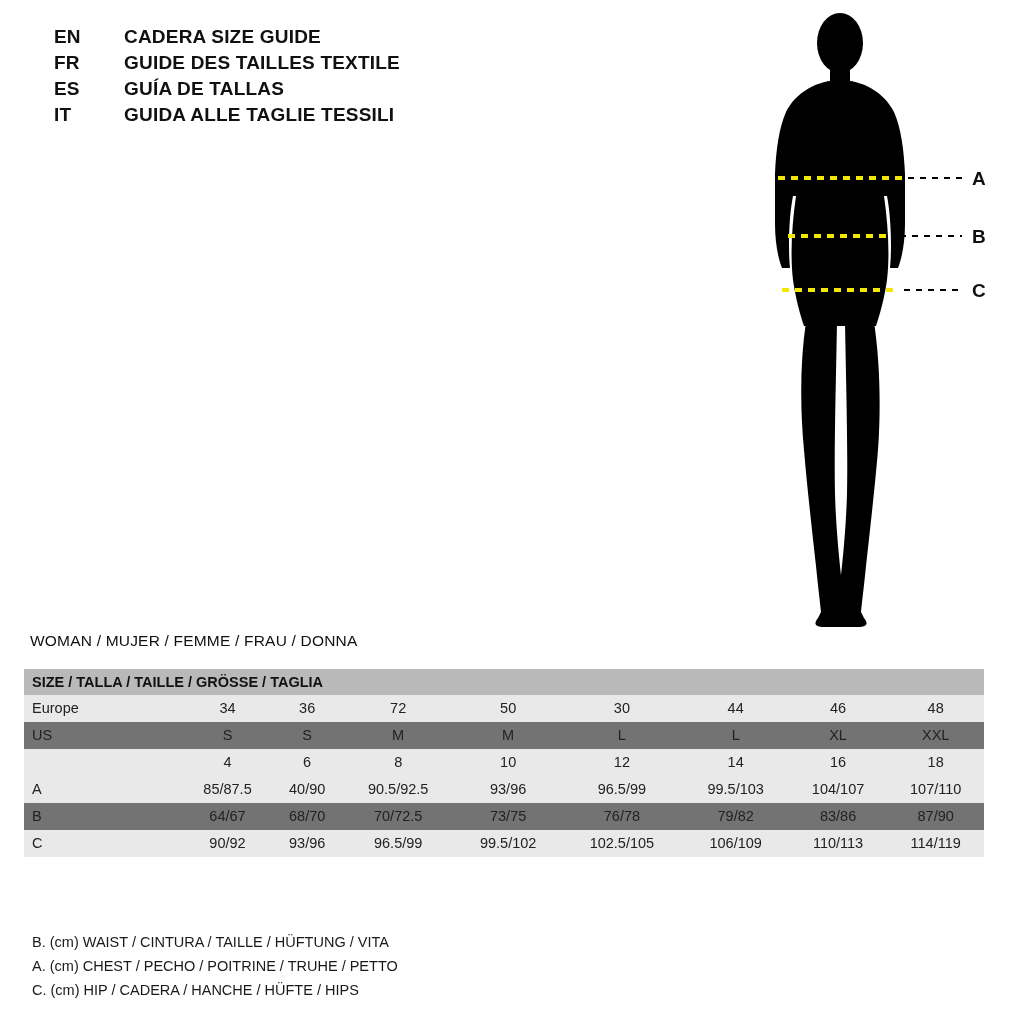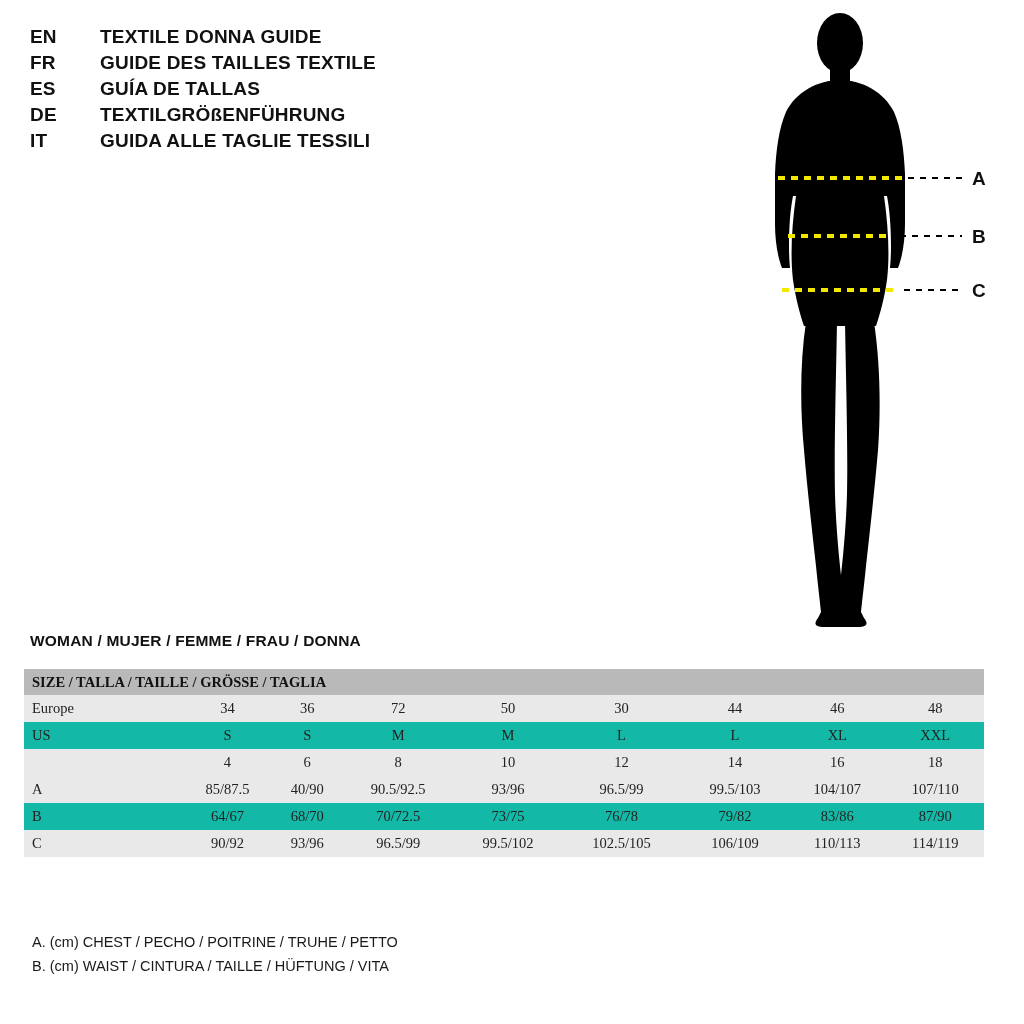--- a/index.html
+++ b/index.html
@@ -24,20 +24,21 @@
     width: 520px;
   }
   .title-row {
     display: flex;
     align-items: baseline;
     height: 26px;
     font-size: 19px;
     font-weight: bold;
     letter-spacing: 0.2px;
     color: #111111;
+    margin-left: 24px;
   }
   .title-lang {
     width: 70px;
     flex: none;
   }
   .title-text {
     flex: 1;
   }
 
   
@@ -51,35 +52,34 @@
   .figure-wrap svg {
     display: block;
   }
 
   
   .section-heading {
     position: absolute;
     left: 30px;
     top: 632px;
     font-size: 15.5px;
-    font-weight: bold;
+    font-weight: normal;
     color: #111111;
     letter-spacing: 0.2px;
   }
 
   
   .size-table {
     position: absolute;
     left: 24px;
     top: 669px;
     width: 960px;
     border-collapse: collapse;
     font-size: 14.5px;
     color: #222222;
-    font-family: Liberation Serif, serif;
   }
   .size-table th,
   .size-table td {
     padding: 0;
     height: 27px;
     font-weight: normal;
     text-align: center;
     vertical-align: middle;
     line-height: 27px;
   }
@@ -96,21 +96,21 @@
     color: #111111;
     height: 26px;
     line-height: 26px;
     font-size: 14.5px;
   }
   .size-table tr.shade td {
     background: #e9e9e9;
     margin-top: 46px;
   }
   .size-table tr.plain td {
-    background: #14b8a6;
+    background: #737373;
   }
 
   
   .legend {
     position: absolute;
     left: 32px;
     top: 930px;
     font-size: 14.5px;
     color: #1a1a1a;
   }
@@ -118,33 +118,29 @@
     height: 24px;
     line-height: 24px;
   }
 </style>
 </head>
 <body>
 
 <div class="title-block">
   <div class="title-row">
     <span class="title-lang">EN</span>
-    <span class="title-text">TEXTILE DONNA GUIDE</span>
+    <span class="title-text">CADERA SIZE GUIDE</span>
   </div>
   <div class="title-row">
     <span class="title-lang">FR</span>
     <span class="title-text">GUIDE DES TAILLES TEXTILE</span>
   </div>
   <div class="title-row">
     <span class="title-lang">ES</span>
     <span class="title-text">GUÍA DE TALLAS</span>
-  </div>
-  <div class="title-row">
-    <span class="title-lang">DE</span>
-    <span class="title-text">TEXTILGRÖßENFÜHRUNG</span>
   </div>
   <div class="title-row">
     <span class="title-lang">IT</span>
     <span class="title-text">GUIDA ALLE TAGLIE TESSILI</span>
   </div>
 </div>
 
 <div class="figure-wrap">
   <svg width="310" height="625" viewBox="0 0 310 625">
     <g fill="#000000">
@@ -294,15 +290,16 @@
       <td>99.5/102</td>
       <td>102.5/105</td>
       <td>106/109</td>
       <td>110/113</td>
       <td>114/119</td>
     </tr>
   </tbody>
 </table>
 
 <div class="legend">
+  <div>B. (cm) WAIST / CINTURA / TAILLE / HÜFTUNG / VITA</div>
   <div>A. (cm) CHEST / PECHO / POITRINE / TRUHE / PETTO</div>
-  <div>B. (cm) WAIST / CINTURA / TAILLE / HÜFTUNG / VITA</div>
+  <div>C. (cm) HIP / CADERA / HANCHE / HÜFTE / HIPS</div>
 </div>
 
 </body></html>

